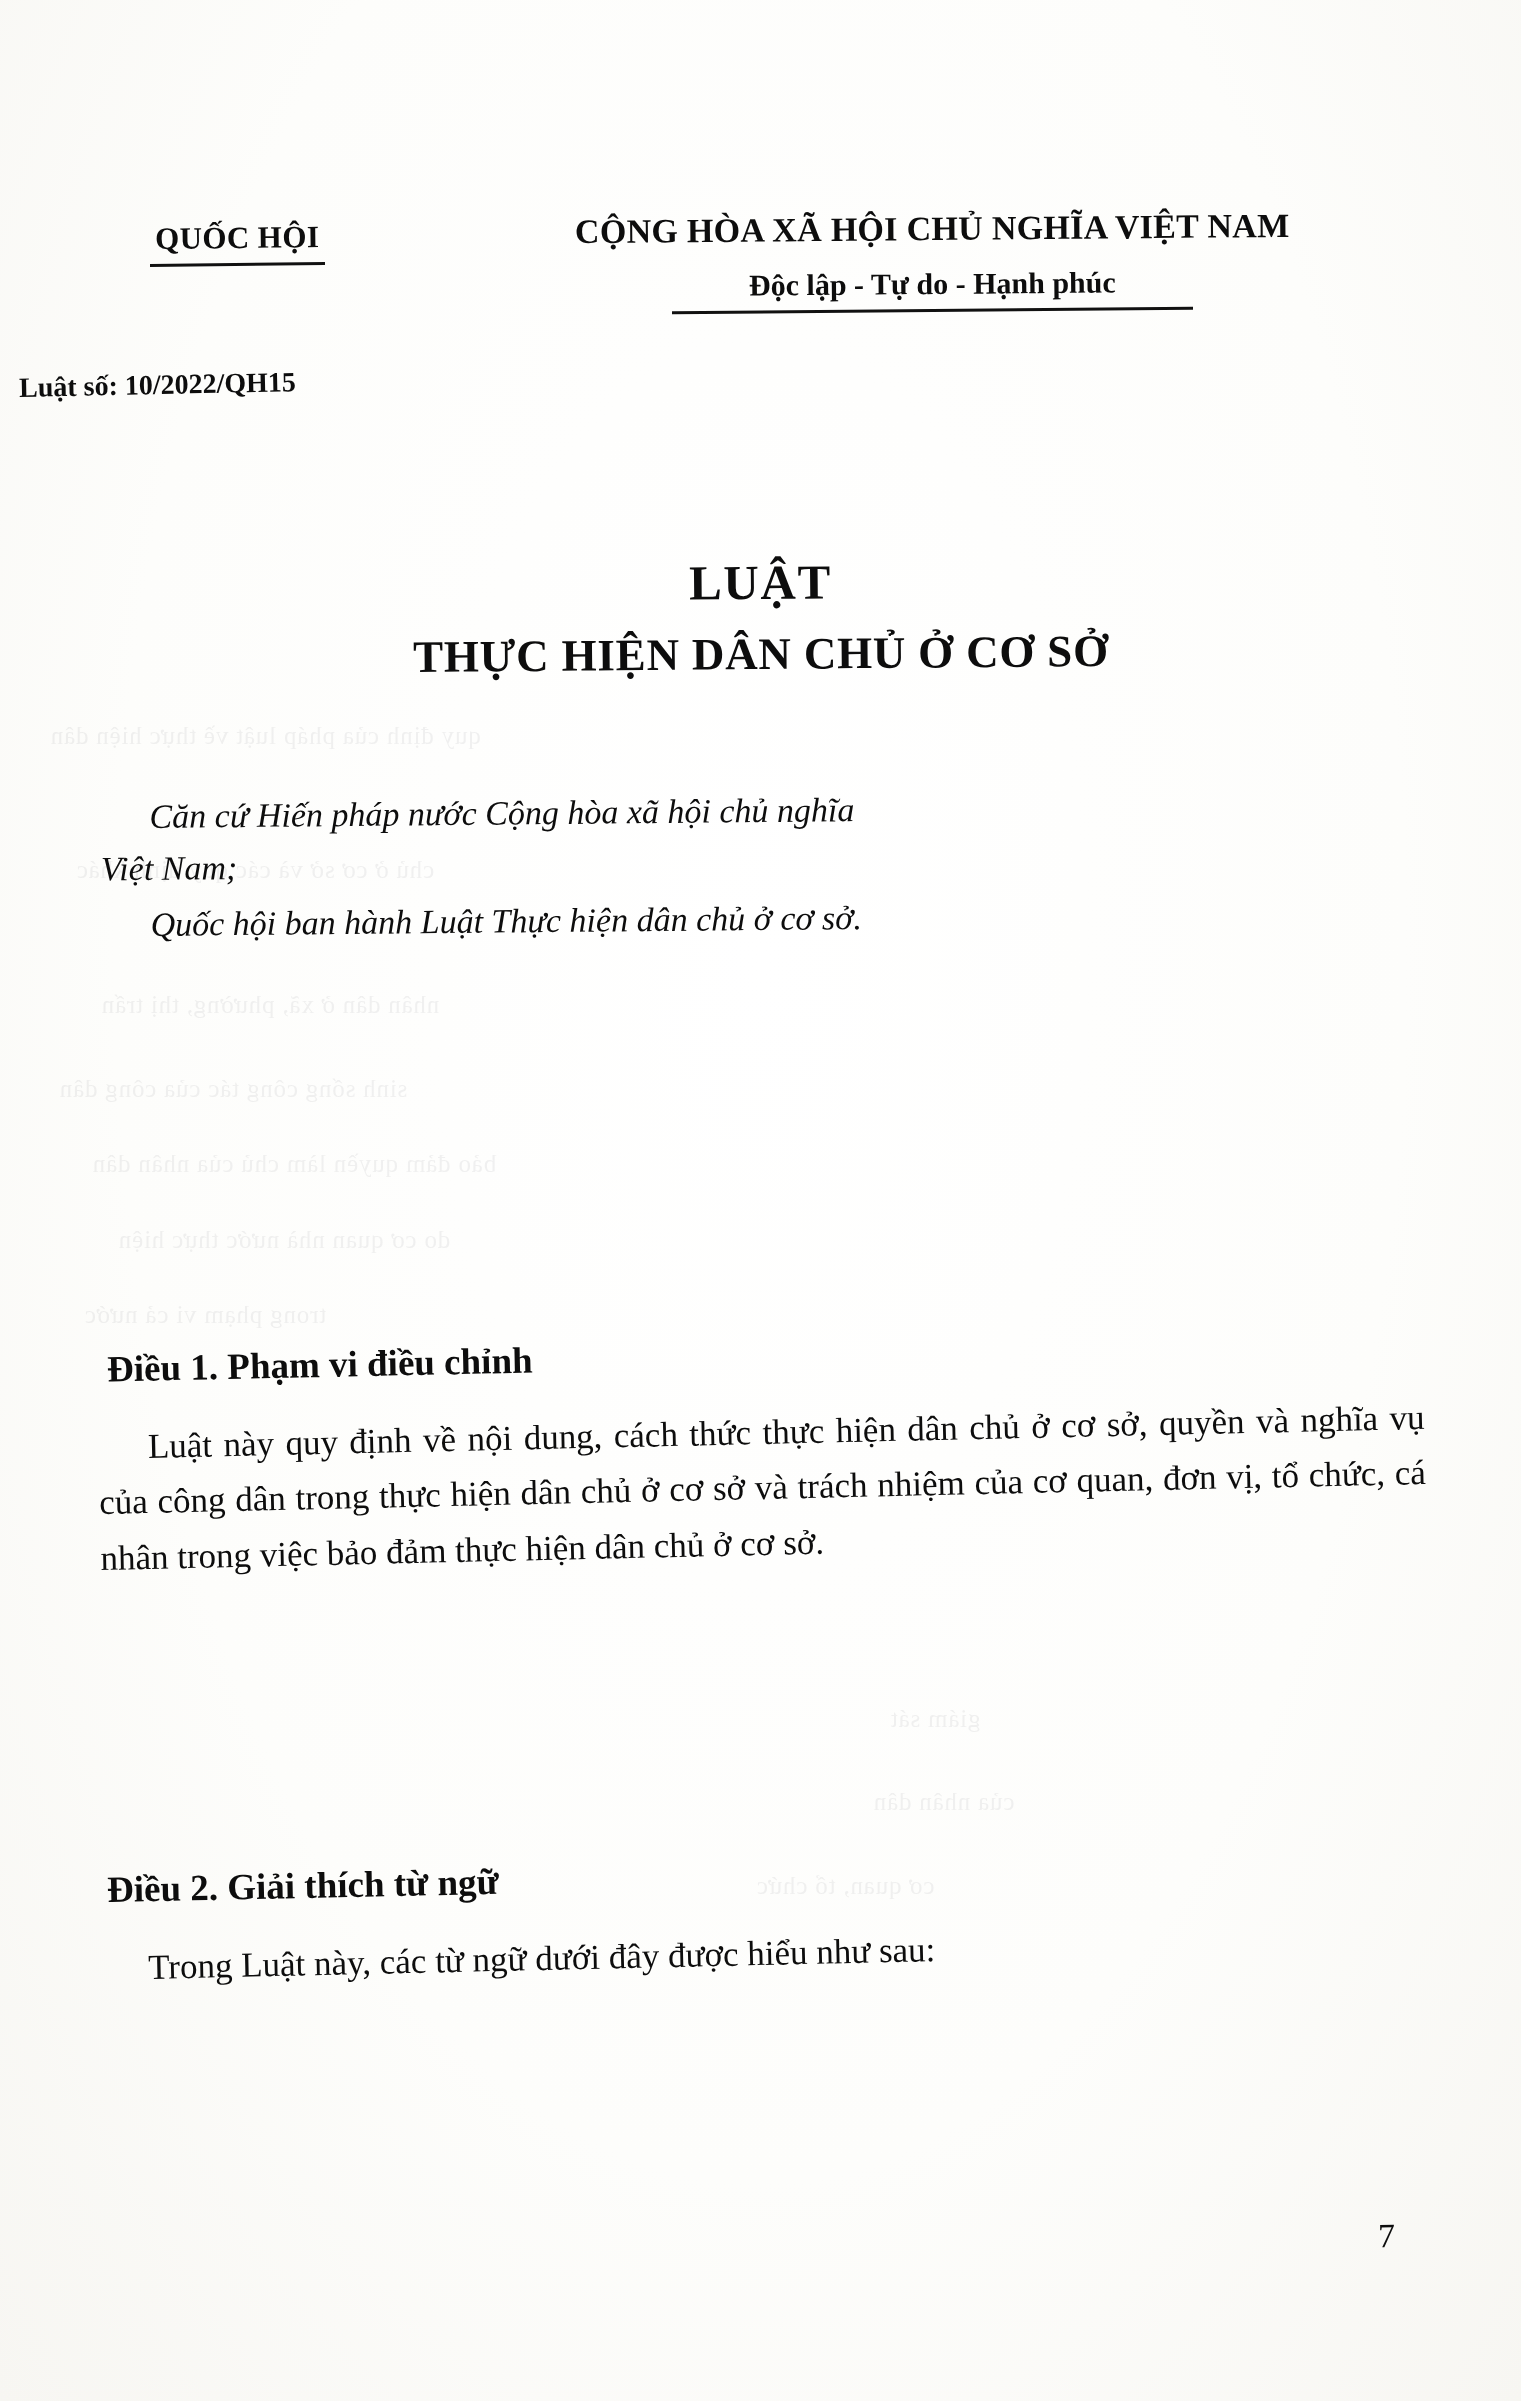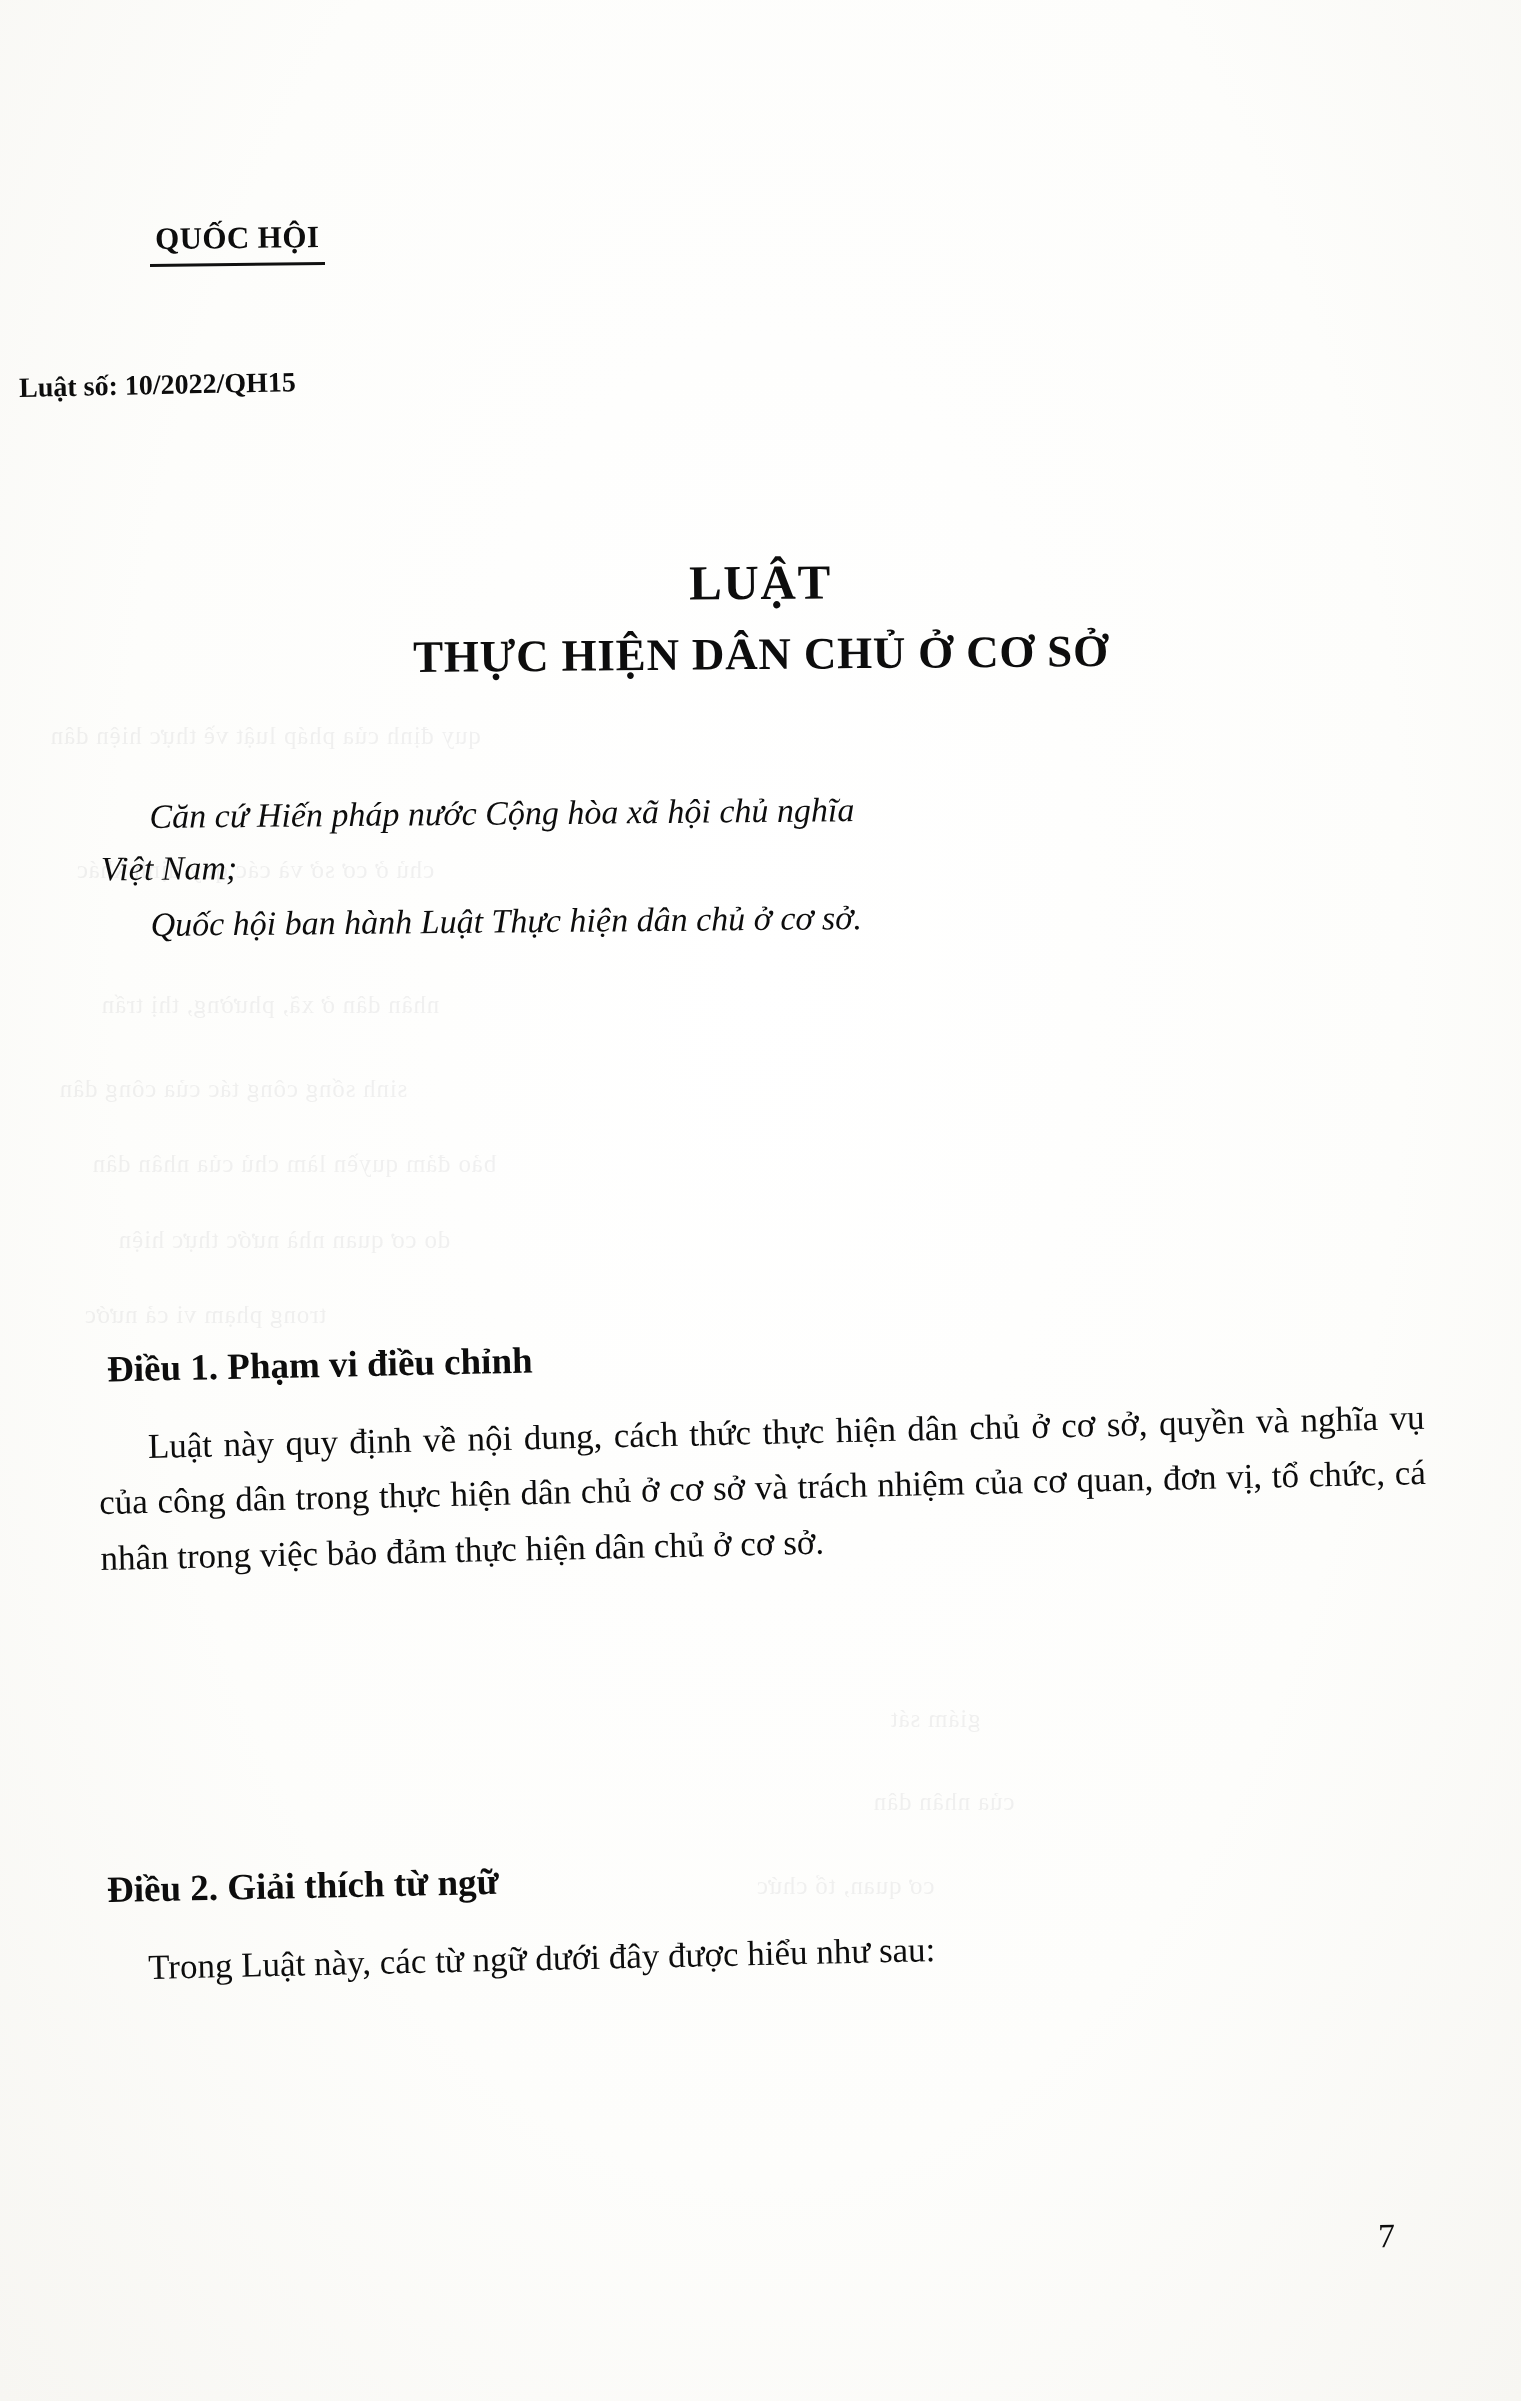--- a/index.html
+++ b/index.html
@@ -219,20 +219,25 @@
   <div class="bleed" style="left:756px; top:1872px;">cơ quan, tổ chức</div>
 
   <div class="content">
 
     <div class="hdr-left">
       <div class="agency">QUỐC HỘI</div>
       <div class="rule"></div>
     </div>
     <div class="doc-number">Luật số: 10/2022/QH15</div>
 
+    <div class="hdr-right">
+      <div class="nation">CỘNG HÒA XÃ HỘI CHỦ NGHĨA VIỆT NAM</div>
+      <div class="motto">Độc lập - Tự do - Hạnh phúc</div>
+      <div class="rule2"></div>
+    </div>
 
     <div class="law-title">
       <div class="t1">LUẬT</div><br>
       <div class="t2">THỰC HIỆN DÂN CHỦ Ở CƠ SỞ</div>
     </div>
 
     <div class="preamble">
       <span class="l1">Căn cứ Hiến pháp nước Cộng hòa xã hội chủ nghĩa</span>
       <span class="l2">Việt Nam;</span>
       <span class="l3">Quốc hội ban hành Luật Thực hiện dân chủ ở cơ sở.</span>

